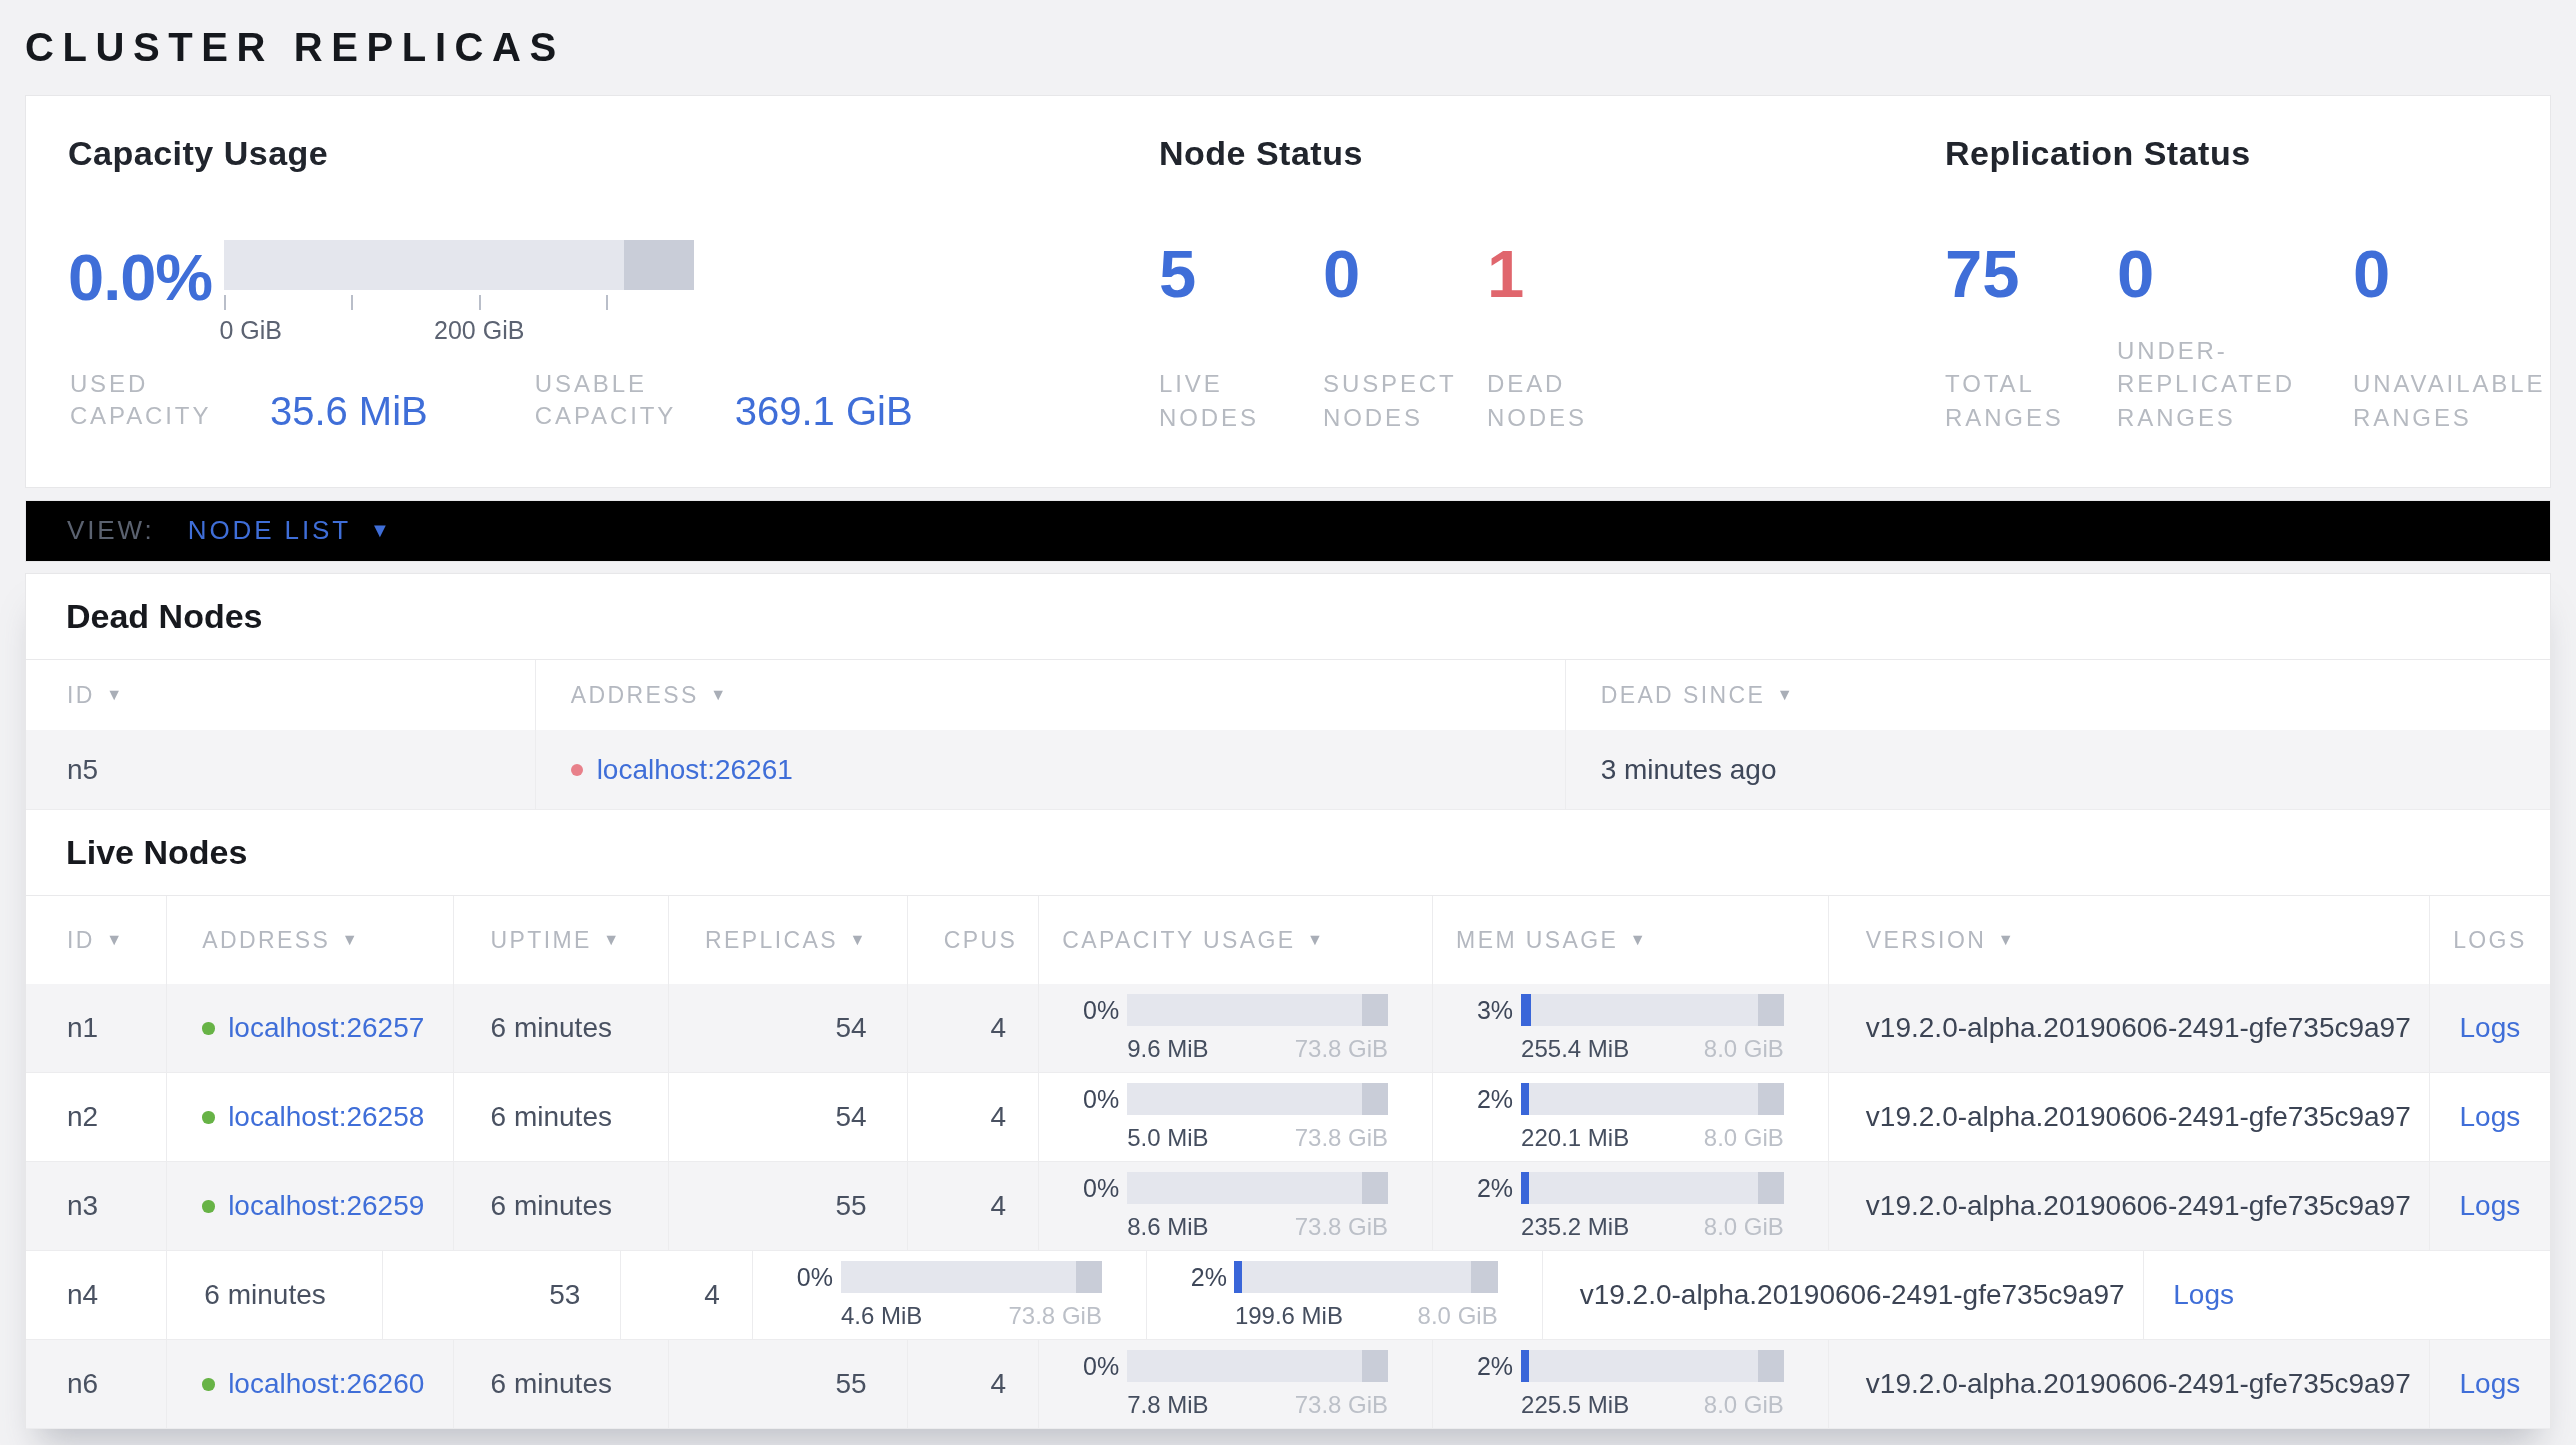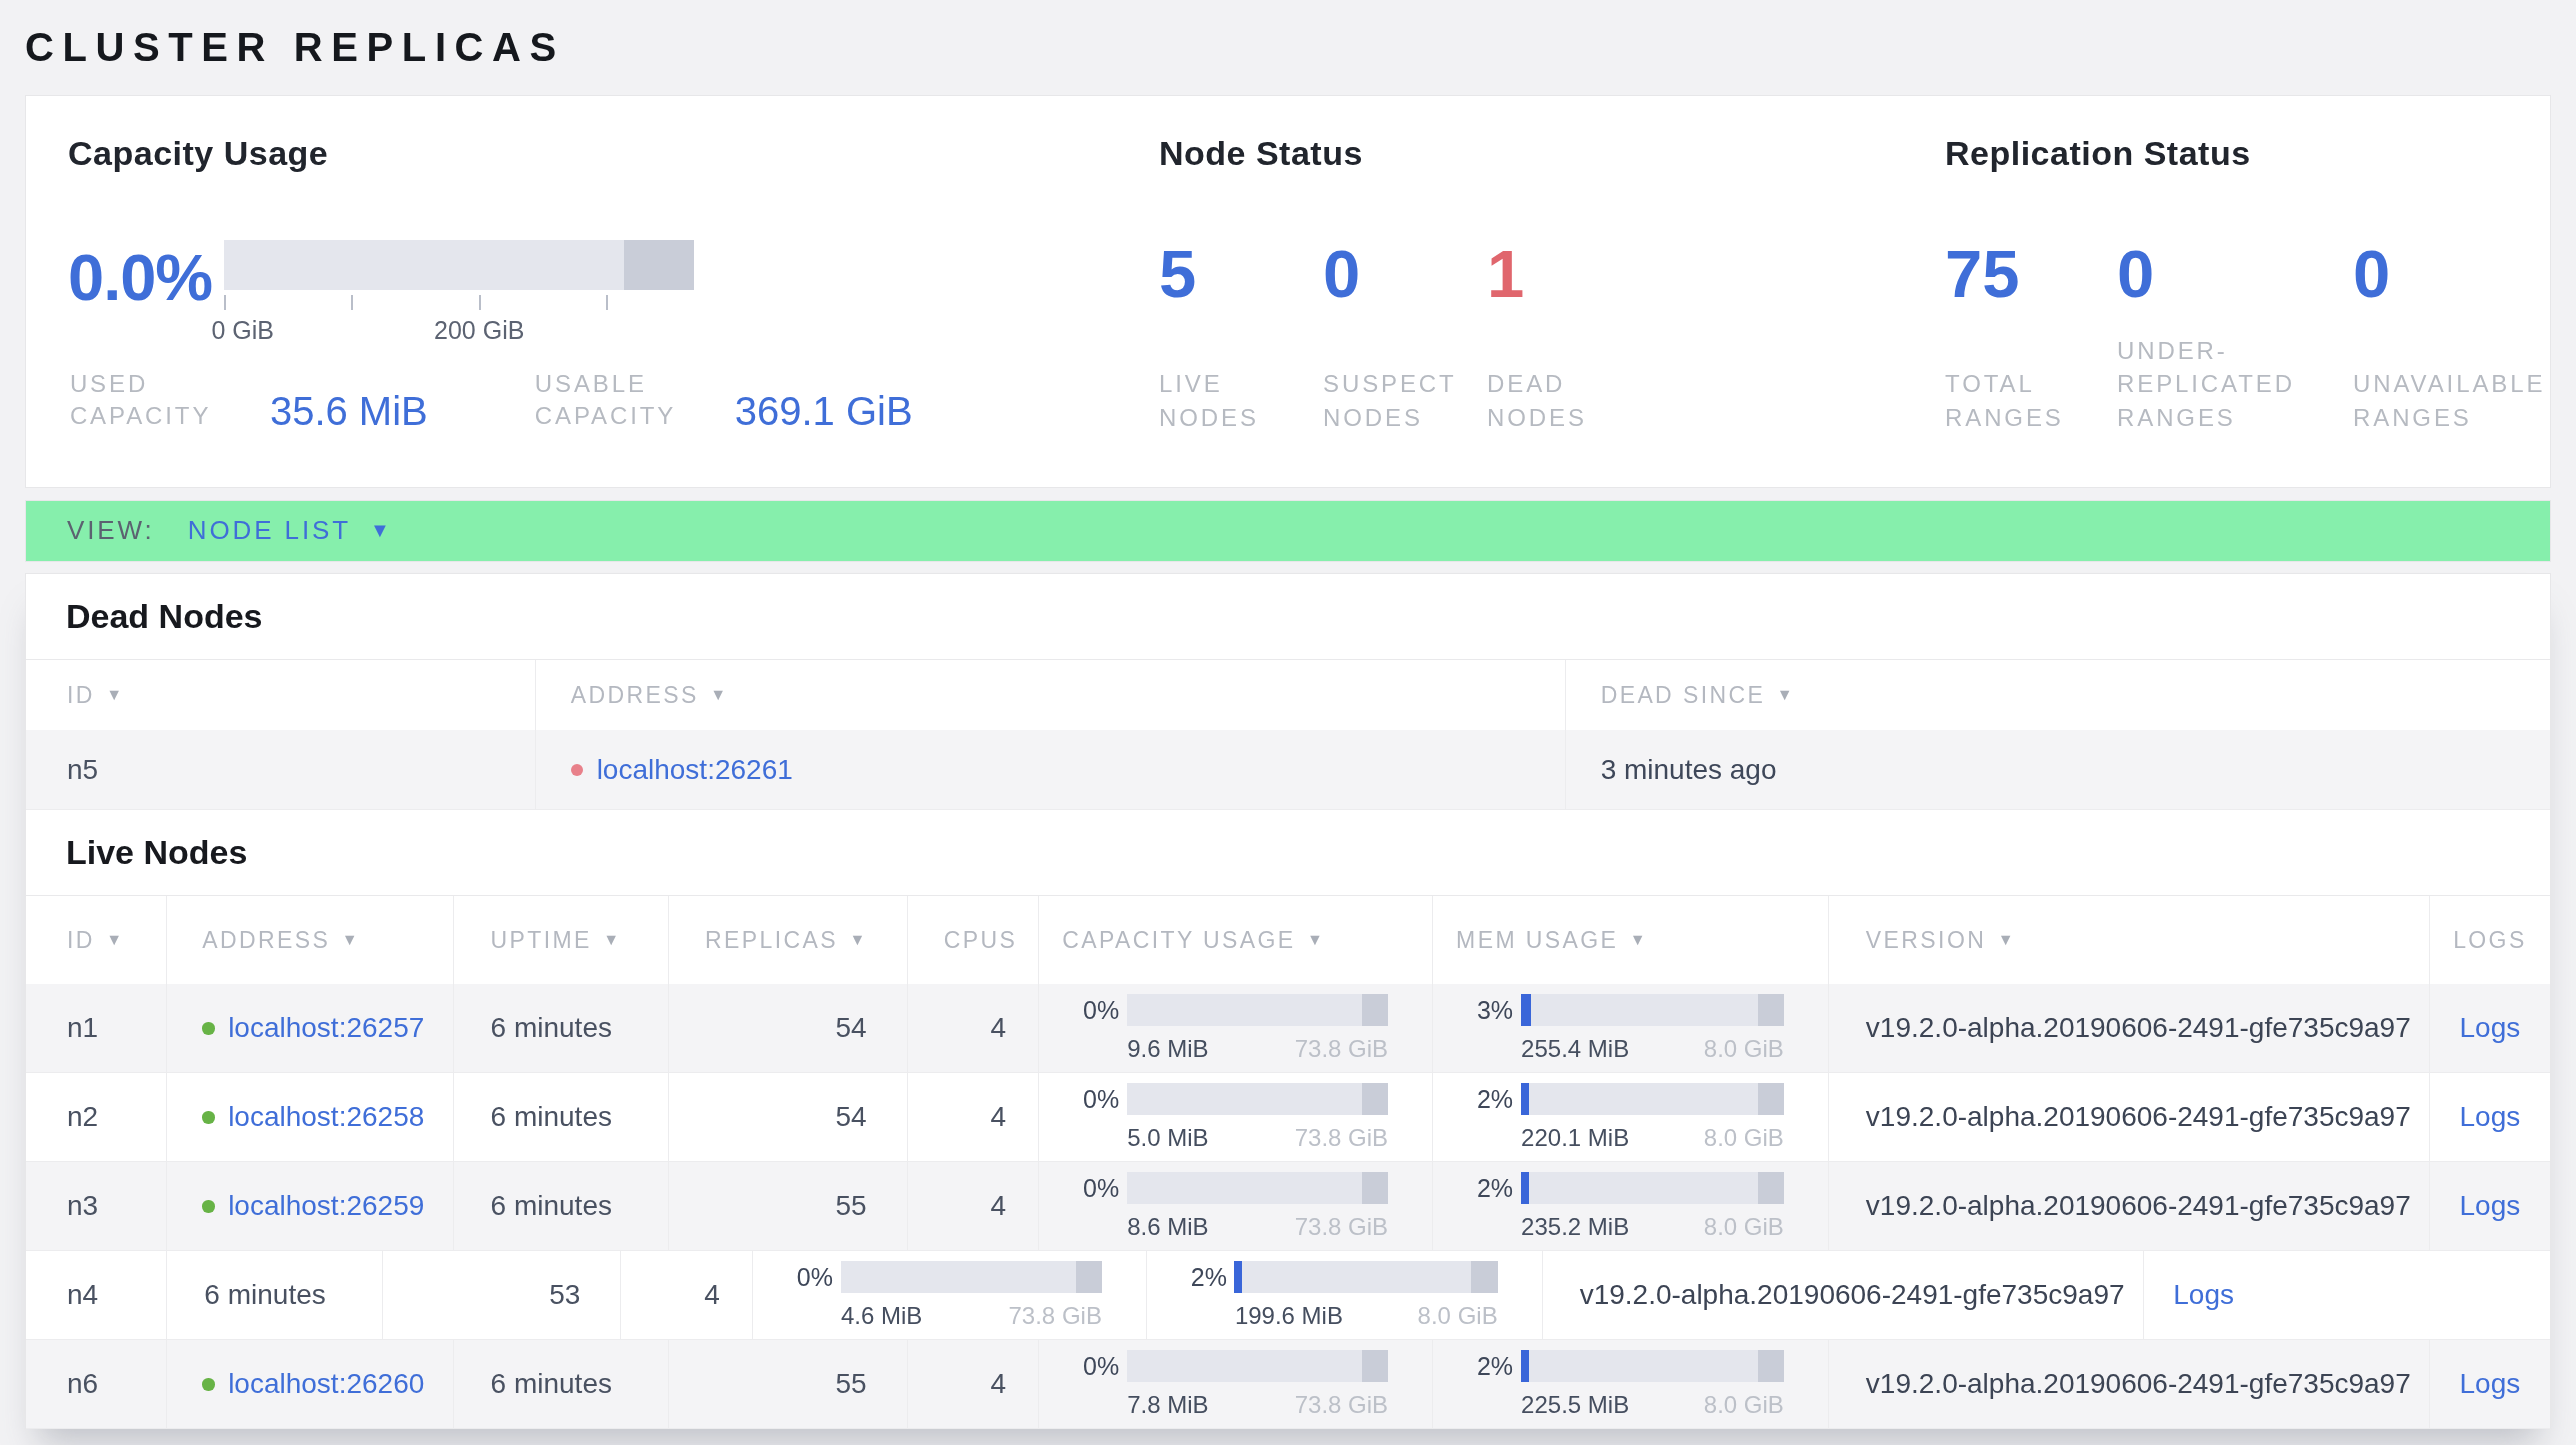--- a/index.html
+++ b/index.html
@@ -61,21 +61,21 @@
   .blue { color:#3f6ed8; }
   .red  { color:#e0666d; }
   .m-node-1 { width:164px; } .m-node-2 { width:164px; } .m-node-3 { width:210px; }
   .m-node-3 .metric-label { width:124px; }
   .m-repl-1 { width:172px; } .m-repl-2 { width:236px; } .m-repl-3 { width:229px; }
   .m-repl-2 .metric-label { width:191px; }
   .m-repl-3 .metric-label { width:201px; }
 
   
   .view-bar {
-    margin-top:12.4px; height:62px; background:#86efac; border:1px solid #e7e7e9;
+    margin-top:12.4px; height:62px; background:#000000; border:1px solid #e7e7e9;
     display:flex; align-items:center; padding-left:41px;
   }
   .view-label { font-size:26px; letter-spacing:2.9px; color:#5b6270; }
   .view-select { display:flex; align-items:center; margin-left:33px; cursor:pointer; }
   .view-selected { font-size:26px; letter-spacing:2.9px; color:#3f6ed8; }
   .view-caret { font-size:20px; color:#3f6ed8; margin-left:19px; }
 
   
   .main-panel {
     margin-top:11.5px; background:#fff; border:1px solid #e7e7e9; border-bottom:none;
@@ -156,21 +156,21 @@
         <div class="cap-pct blue">0.0%</div>
         <div class="bar-chart">
           <div class="big-track"></div>
           <div class="axis">
             <div class="tick" style="left:0;"></div>
             <div class="tick" style="left:27.1%;"></div>
             <div class="tick" style="left:54.3%;"></div>
             <div class="tick" style="left:81.2%;"></div>
           </div>
           <div class="axis-labels">
-            <span class="axis-label" style="left:5px; transform:translateX(-28%);">0 GiB</span>
+            <span class="axis-label" style="left:13px; transform:translateX(-28%);">0 GiB</span>
             <span class="axis-label" style="left:54.3%; transform:translateX(-50%);">200 GiB</span>
           </div>
         </div>
       </div>
       <div class="cap-stats">
         <div class="stat">
           <div class="stat-label">USED CAPACITY</div>
           <div class="stat-value blue">35.6 MiB</div>
         </div>
         <div class="stat">

